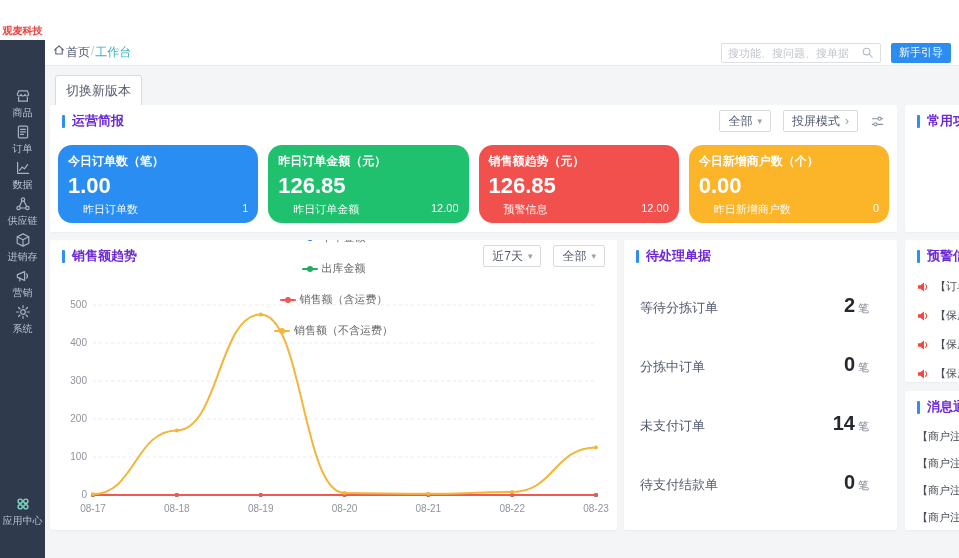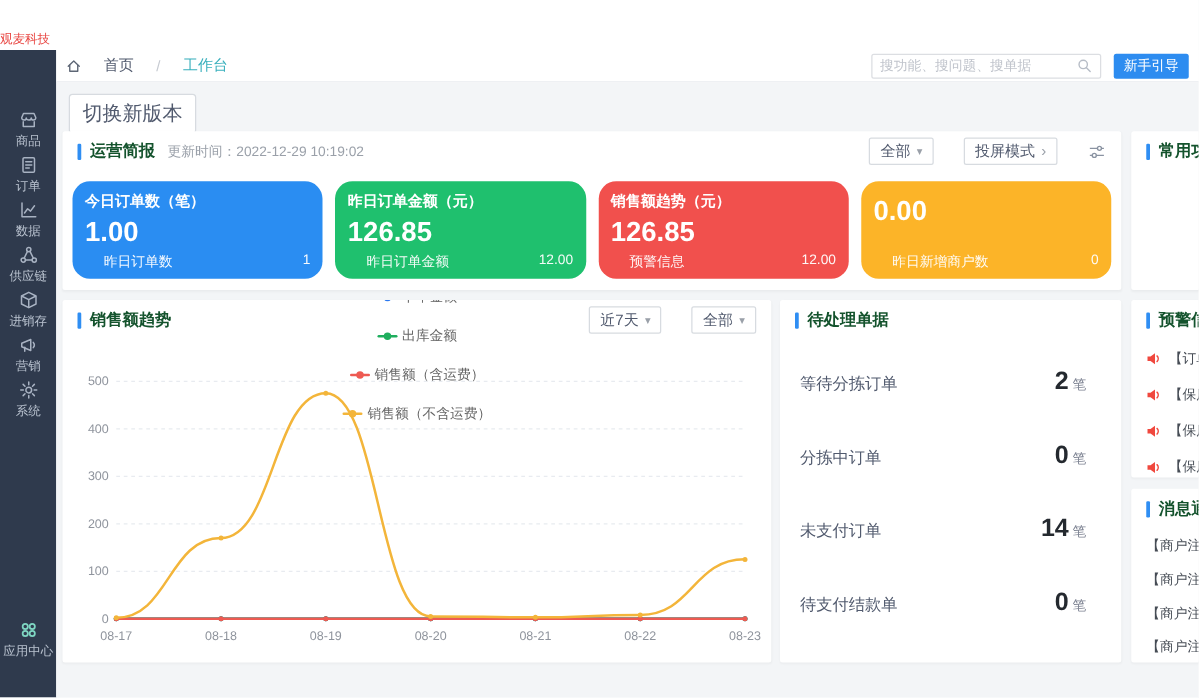--- a/index.html
+++ b/index.html
@@ -3,60 +3,60 @@
 <meta charset="utf-8">
 <style>
   * { margin:0; padding:0; box-sizing:border-box; }
   html,body { width:959px; height:558px; }
   body {
     font-family:"Liberation Sans","DejaVu Sans",sans-serif;
     font-size:12px; color:#333; background:#fff;
     position:relative; overflow:hidden;
   }
   
-  .logo { position:absolute; left:0; top:24px; width:45px; text-align:left;
-          font-size:10px; font-weight:normal; color:#e8433f; }
+  .logo { position:absolute; left:0; top:24px; width:45px; text-align:center;
+          font-size:10px; font-weight:bold; color:#e8433f; }
   
   .sidebar { position:absolute; left:0; top:40px; bottom:0; width:45px; background:#2f3a4d; }
   .side-items { display:flex; flex-direction:column; align-items:center; padding-top:48px; gap:4px; }
   .side-item { display:flex; flex-direction:column; align-items:center; gap:2px; cursor:pointer; }
   .side-item svg { width:16px; height:16px; }
   .side-item .lbl { font-size:10px; color:#b9c2cf; white-space:nowrap; }
   .app-center { position:absolute; bottom:30px; left:0; width:45px; }
   
   .topbar { position:absolute; left:45px; right:0; top:40px; height:26px; background:#fff;
             border-bottom:1px solid #e9ebef; display:flex; align-items:center; padding:0 8px; }
-  .crumb { display:flex; align-items:center; gap:18px; font-size:12px; }
+  .crumb { display:flex; align-items:flex-start; gap:1px; font-size:12px; }
   .c-home { color:#515a6e; cursor:pointer; }
   .c-sep { color:#c6cad1; }
   .c-cur { color:#3ab0bd; cursor:pointer; }
-  .search { margin-left:auto; width:184px; height:20px; border:1px solid #dcdee2; border-radius:2px;
+  .search { margin-left:auto; width:160px; height:20px; border:1px solid #dcdee2; border-radius:2px;
             display:flex; align-items:center; padding:0 6px; gap:4px; background:#fff; }
   .search input { flex:1; min-width:0; border:none; outline:none; font-size:11px; color:#333;
                   font-family:inherit; }
   .search input::placeholder { color:#c0c4cc; }
   .btn-guide { margin-left:10px; height:20px; padding:0 8px; background:#2d8cf0; color:#fff;
                font-size:11px; border:none; border-radius:2px; cursor:pointer; font-family:inherit; }
   
   .main { position:absolute; left:45px; top:66px; right:0; bottom:0; background:#f3f5f7; overflow:hidden; }
   .btn-switch { position:absolute; left:10px; top:9px; height:32px; padding:0 10px; background:#fff;
-                border:1px solid #d7dbe0; border-radius:3px; font-size:16px; color:#515a6e;
+                border:1px solid #d7dbe0; border-radius:3px; font-size:13px; color:#515a6e;
                 cursor:pointer; font-family:Liberation Serif, serif; }
   .card { position:absolute; background:#fff; border-radius:2px; box-shadow:0 1px 2px rgba(0,0,0,.04); overflow:hidden; }
   #card-briefing { left:5px;  top:39px;  width:847px; height:127px; }
   #card-trend    { left:5px;  top:174px; width:567px; height:290px; }
   #card-pending  { left:579px;top:174px; width:273px; height:290px; }
   #card-common   { left:860px;top:39px;  width:150px; height:127px; }
   #card-alerts   { left:860px;top:174px; width:150px; height:142px; }
   #card-notices  { left:860px;top:325px; width:150px; height:139px; }
   .card-head { display:flex; align-items:center; height:32px; padding:0 12px; }
   .tbar { width:3px; height:13px; background:#2f8ef3; border-radius:1px; margin-right:7px; flex:0 0 3px; }
-  .card-title { font-size:13px; font-weight:bold; color:#14532d; white-space:nowrap; }
+  .card-title { font-size:13px; font-weight:bold; color:#6d28d9; white-space:nowrap; }
   .upd { font-size:11px; color:#9aa0a9; margin-left:10px; white-space:nowrap; }
-  .head-controls { margin-left:auto; display:flex; align-items:center; gap:24px; }
+  .head-controls { margin-left:auto; display:flex; align-items:center; gap:12px; }
   .sel { display:flex; align-items:center; gap:5px; border:1px solid #d7dbe0; border-radius:2px;
          height:22px; padding:0 8px; font-size:12px; color:#515a6e; background:#fff; cursor:pointer;
          white-space:nowrap; }
   .sel::after { content:"▾"; font-size:9px; color:#9aa0a9; }
   .sel.cast::after { content:"›"; font-size:12px; color:#9aa0a9; }
   
   .stats { position:absolute; left:8px; right:8px; top:40px; bottom:9px; display:flex; gap:10px; }
   .stat { flex:1; border-radius:14px; color:#fff; padding:8px 10px; position:relative; }
   .stat .t { font-size:12px; font-weight:bold; }
   .stat .v { font-size:22px; font-weight:bold; margin-top:3px; }
@@ -193,21 +193,20 @@
   <button class="btn-guide">新手引导</button>
 </header>
 
 <div class="main">
   <button class="btn-switch">切换新版本</button>
 
   <section class="card" id="card-briefing">
     <div class="card-head">
       <span class="tbar"></span>
       <span class="card-title">运营简报</span>
-      <span class="upd">更新时间：2022-12-29 10:19:02</span>
       <div class="head-controls">
         <div class="sel">
           <span>全部</span>
         </div>
         <div class="sel cast">
           <span>投屏模式</span>
         </div>
         <svg viewBox="0 0 16 16" width="15" height="15">
           <g stroke="#8a93a2" stroke-width="1.2" fill="#fff">
             <path d="M2 5h12" fill="none"></path>
@@ -237,20 +236,21 @@
         </div>
         <div class="stat" style="background: rgb(241, 80, 77);">
           <div class="t">销售额趋势（元）</div>
           <div class="v">126.85</div>
           <div class="sub">
             <span>预警信息</span>
             <span>12.00</span>
           </div>
         </div>
         <div class="stat" style="background: rgb(252, 180, 40);">
+          <div class="t">今日新增商户数（个）</div>
           <div class="v">0.00</div>
           <div class="sub">
             <span>昨日新增商户数</span>
             <span>0</span>
           </div>
         </div>
       </div>
   </section>
 
   <section class="card" id="card-trend">

